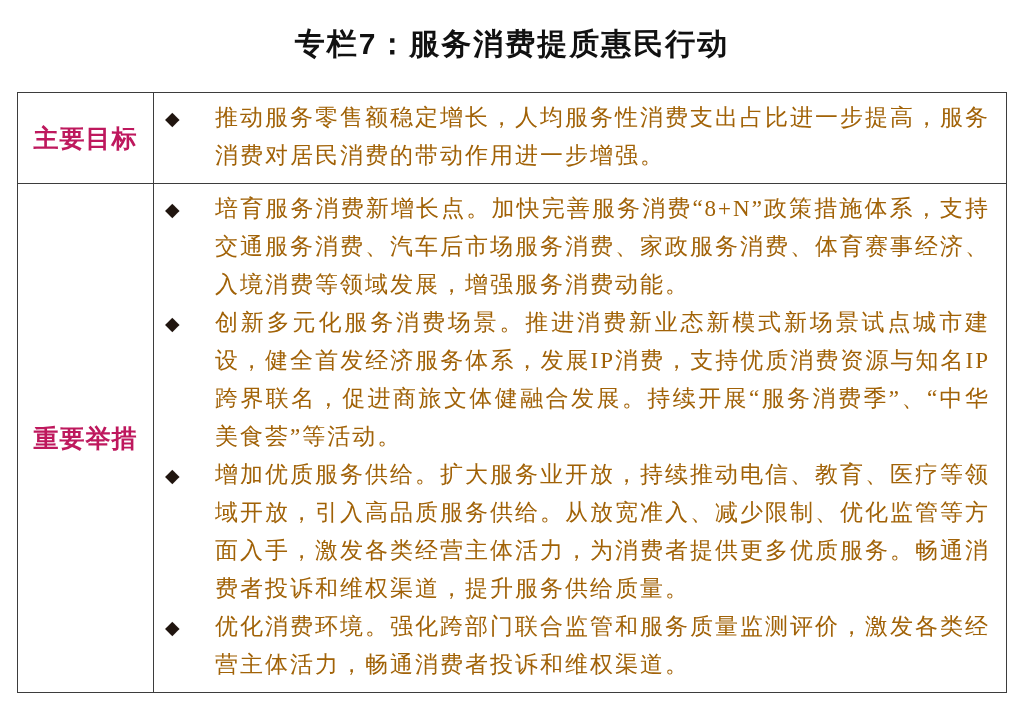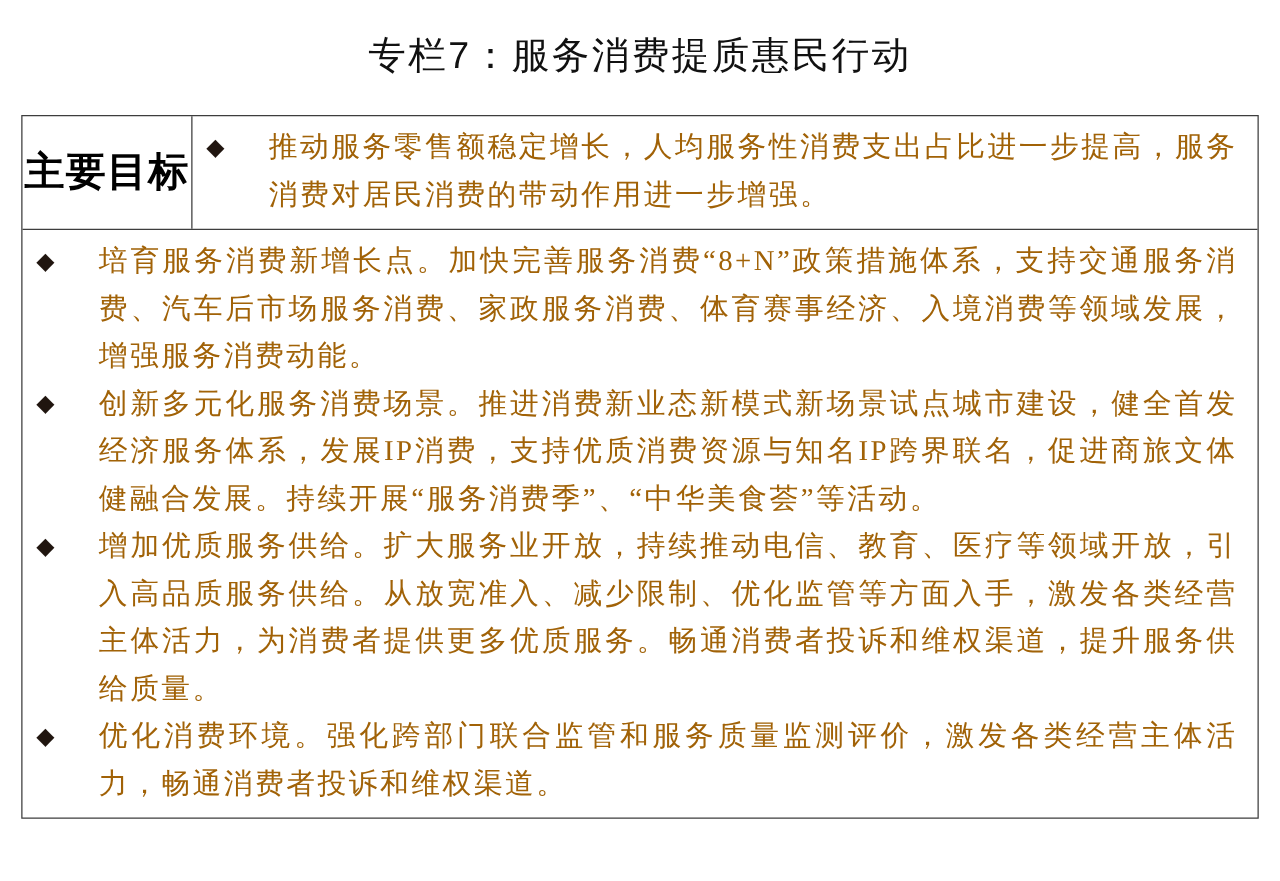--- a/index.html
+++ b/index.html
@@ -15,21 +15,21 @@
     font-family: "Liberation Serif", "DejaVu Serif", serif;
     color: #1c1c1c;
   }
   .page-title {
     position: absolute;
     top: 24px;
     left: 0;
     width: 1024px;
     text-align: center;
     font-family: "Liberation Sans", "DejaVu Sans", sans-serif;
-    font-weight: normal;
+    font-weight: bold;
     font-size: 30px;
     letter-spacing: 2px;
     color: #111111;
     margin: 0;
   }
   .box-table {
     position: absolute;
     left: 17px;
     top: 92px;
     width: 990px;
@@ -47,23 +47,23 @@
   .label-cell {
     flex: 0 0 136px;
     width: 136px;
     box-sizing: border-box;
     border-right: 1px solid #3d3d3d;
     display: flex;
     align-items: center;
     justify-content: center;
     font-family: "Liberation Sans", "DejaVu Sans", sans-serif;
     font-weight: bold;
-    font-size: 32px;
+    font-size: 25px;
     letter-spacing: 1px;
-    color: #000000;
+    color: #be185d;
   }
   .content-cell {
     flex: 1;
     box-sizing: border-box;
     padding: 6px 16px 8px 8px;
   }
   .bullet-item {
     display: flex;
     align-items: flex-start;
   }
@@ -98,20 +98,21 @@
     <div class="label-cell">主要目标</div>
     <div class="content-cell">
         <div class="bullet-item">
           <span class="diamond">◆</span>
           <div class="bullet-text">推动服务零售额稳定增长，人均服务性消费支出占比进一步提高，服务消费对居民消费的带动作用进一步增强。</div>
         </div>
       </div>
   </div>
 
   <div class="box-row">
+    <div class="label-cell">重要举措</div>
     <div class="content-cell">
         <div class="bullet-item">
           <span class="diamond">◆</span>
           <div class="bullet-text">培育服务消费新增长点。加快完善服务消费“8+N”政策措施体系，支持交通服务消费、汽车后市场服务消费、家政服务消费、体育赛事经济、入境消费等领域发展，增强服务消费动能。</div>
         </div>
         <div class="bullet-item">
           <span class="diamond">◆</span>
           <div class="bullet-text">创新多元化服务消费场景。推进消费新业态新模式新场景试点城市建设，健全首发经济服务体系，发展IP消费，支持优质消费资源与知名IP跨界联名，促进商旅文体健融合发展。持续开展“服务消费季”、“中华美食荟”等活动。</div>
         </div>
         <div class="bullet-item">

